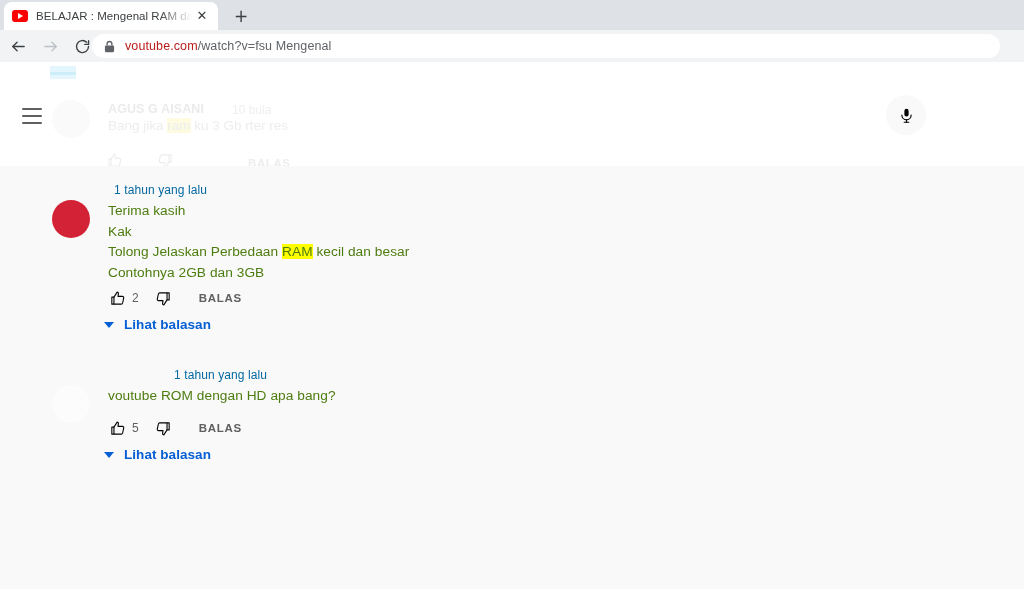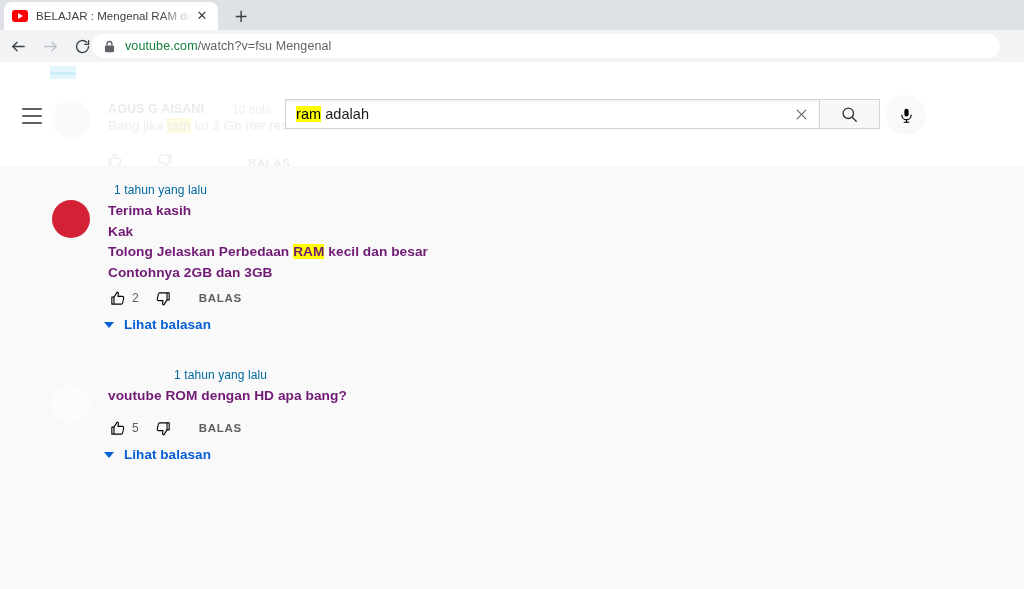--- a/index.html
+++ b/index.html
@@ -116,21 +116,21 @@
     padding-left: 12px;
     box-sizing: border-box;
   }
   .lock-icon { margin-right: 10px; display: block; }
   .url-text {
     font-size: 12.5px;
     color: #5f6368;
     white-space: nowrap;
     letter-spacing: 0.1px;
   }
-  .url-text .url-host { color: #15803d; }
+  .url-text .url-host { color: #b91c1c; }
 
   
   .page {
     position: absolute;
     left: 0; top: 62px;
     width: 1024px;
     height: 527px;
     background: #ffffff;
     overflow: hidden;
   }
@@ -357,25 +357,24 @@
   }
   .c-time {
     font-size: 12px;
     color: #0369a1;
     letter-spacing: 0.1px;
   }
   .c-body {
     position: absolute;
     left: 108px; top: 18px;
     font-size: 13.7px;
-    color: #701a75;
+    color: #4d7c0f;
     line-height: 20.5px;
     white-space: pre-line;
     letter-spacing: 0.05px;
-    font-weight: bold;
   }
   .c-body .hl { background: #ffff00; }
 
   .c-actions {
     position: absolute;
     left: 106px;
     display: flex;
     align-items: center;
   }
   .act-icon {
@@ -489,37 +488,20 @@
   </div>
 
   <div class="masthead-white">
     <div class="hamburger">
       <span></span>
         <span></span>
         <span></span>
     </div>
 
 
-    <div class="search-wrap">
-      <div class="search-field">
-        <span class="search-text"><span class="hl">ram</span><span> adalah</span></span>
-        <span class="search-clear">
-          <svg width="15" height="15" viewBox="0 0 24 24" stroke="#606060" stroke-width="1.7" stroke-linecap="round">
-            <line x1="5" y1="5" x2="19" y2="19"></line>
-              <line x1="19" y1="5" x2="5" y2="19"></line>
-          </svg>
-        </span>
-      </div>
-      <div class="search-btn">
-        <svg width="19" height="19" viewBox="0 0 24 24" fill="none" stroke="#333333" stroke-width="1.7" stroke-linecap="round">
-          <circle cx="10.5" cy="10.5" r="6.6"></circle>
-            <line x1="15.4" y1="15.4" x2="20.5" y2="20.5"></line>
-        </svg>
-      </div>
-    </div>
 
     <div class="mic-btn">
       <svg width="17" height="17" viewBox="0 0 24 24" fill="none" stroke="#030303" stroke-width="1.7" stroke-linecap="round">
         <rect x="9" y="2.5" width="6" height="11" rx="3" fill="#030303" stroke="none"></rect>
         <path d="M5.5 11.5a6.5 6.5 0 0 0 13 0"></path>
         <line x1="12" y1="18" x2="12" y2="21.5"></line>
         <line x1="8.8" y1="21.5" x2="15.2" y2="21.5"></line>
       </svg>
     </div>
   </div>

